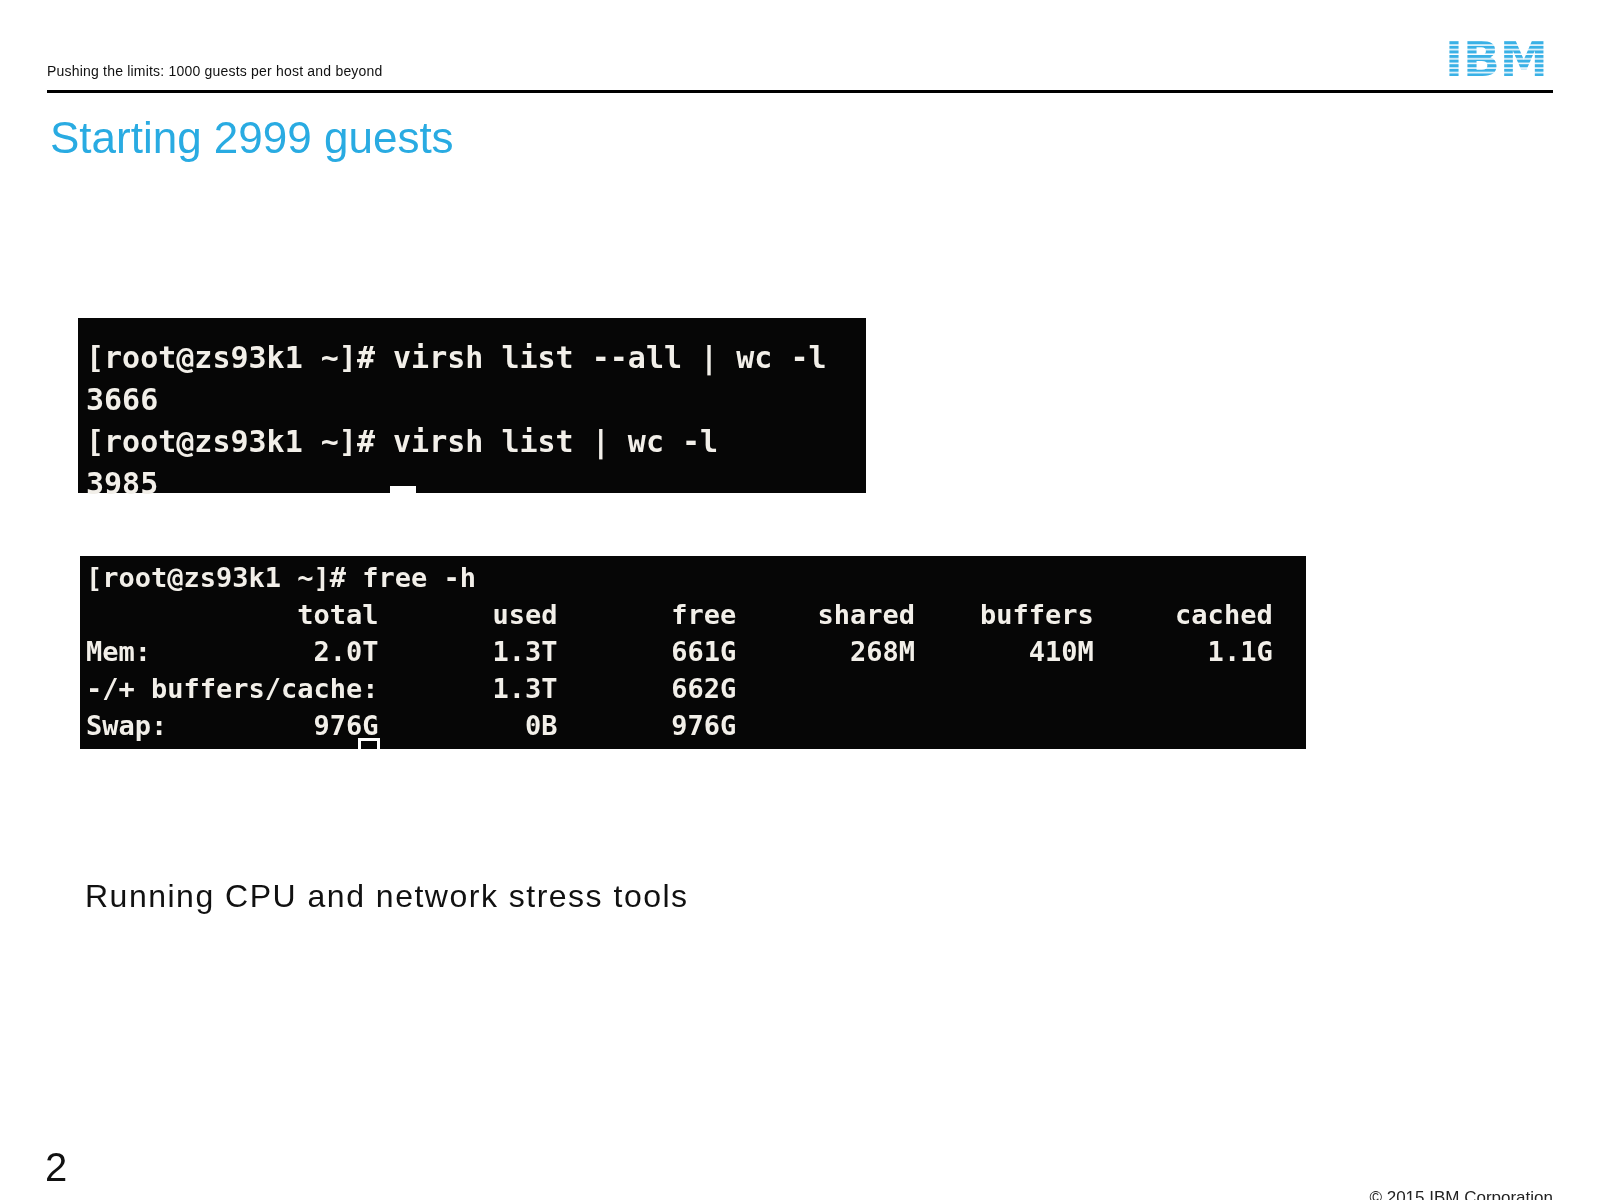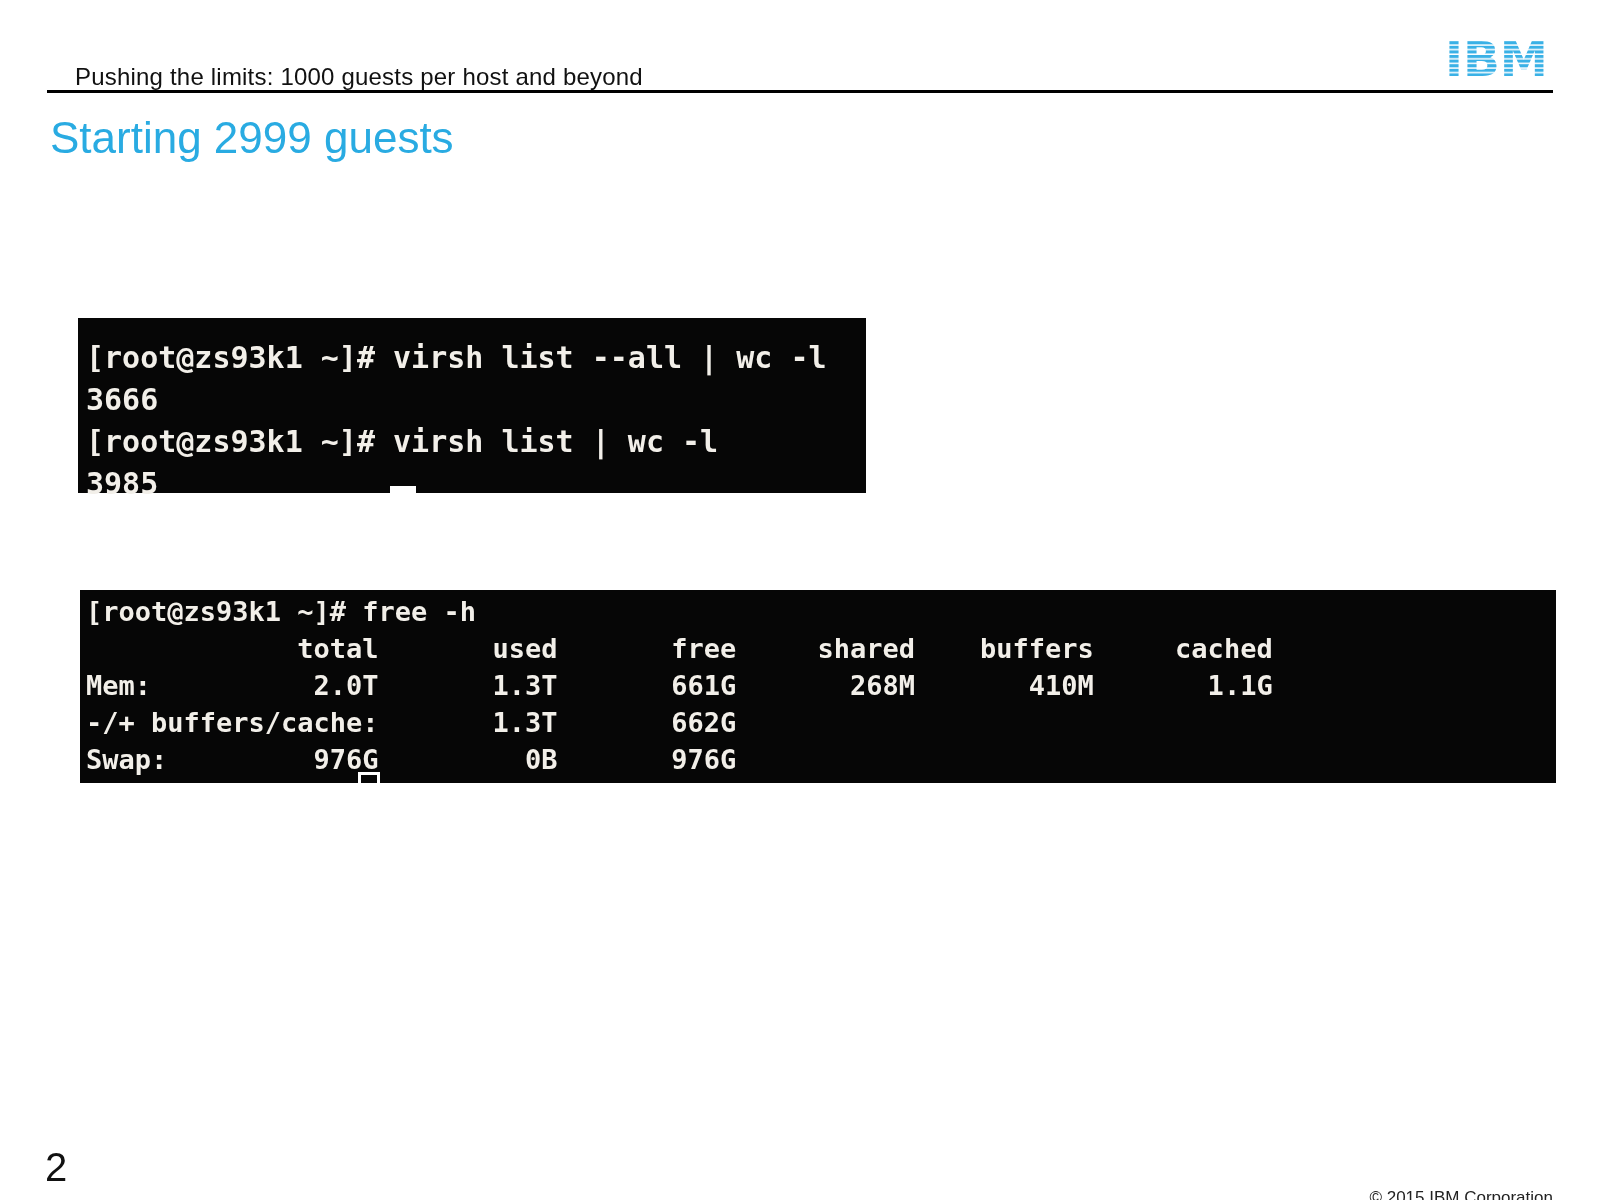--- a/index.html
+++ b/index.html
@@ -12,25 +12,24 @@
     position: relative;
     width: 1600px;
     height: 1200px;
     background: #ffffff;
     overflow: hidden;
   }
   .header-title {
     position: absolute;
     left: 47px;
     top: 63px;
-    font-size: 24px;
+    font-size: 14px;
     color: #111111;
     letter-spacing: 0.2px;
     white-space: nowrap;
-    margin-left: 28px;
   }
   .header-rule {
     position: absolute;
     left: 47px;
     top: 90px;
     width: 1506px;
     height: 3px;
     background: #000000;
   }
   .ibm-logo {
@@ -68,22 +67,22 @@
     left: 78px;
     top: 318px;
     width: 788px;
     height: 175px;
     font-size: 30px;
     line-height: 42px;
     padding: 19px 0 0 8px;
   }
   .terminal-free {
     left: 80px;
-    top: 590px;
-    width: 1476px;
+    top: 556px;
+    width: 1226px;
     height: 193px;
     font-size: 27px;
     line-height: 37px;
     padding: 3px 0 0 6px;
   }
   .tline { white-space: pre; }
   .cursor-solid {
     position: absolute;
     left: 312px;
     bottom: -2px;
@@ -158,18 +157,19 @@
 
   <div class="terminal terminal-free">
     <div class="tline">[root@zs93k1 ~]# free -h</div>
     <div class="tline">             total       used       free     shared    buffers     cached</div>
     <div class="tline">Mem:          2.0T       1.3T       661G       268M       410M       1.1G</div>
     <div class="tline">-/+ buffers/cache:       1.3T       662G</div>
     <div class="tline">Swap:         976G         0B       976G</div>
     <div class="cursor-hollow"></div>
   </div>
 
+  <div class="body-text">Running CPU and network stress tools</div>
 
   <div class="page-number">2</div>
 
   <div class="copyright">© 2015 IBM Corporation</div>
 
 </div>
 
 </body></html>

